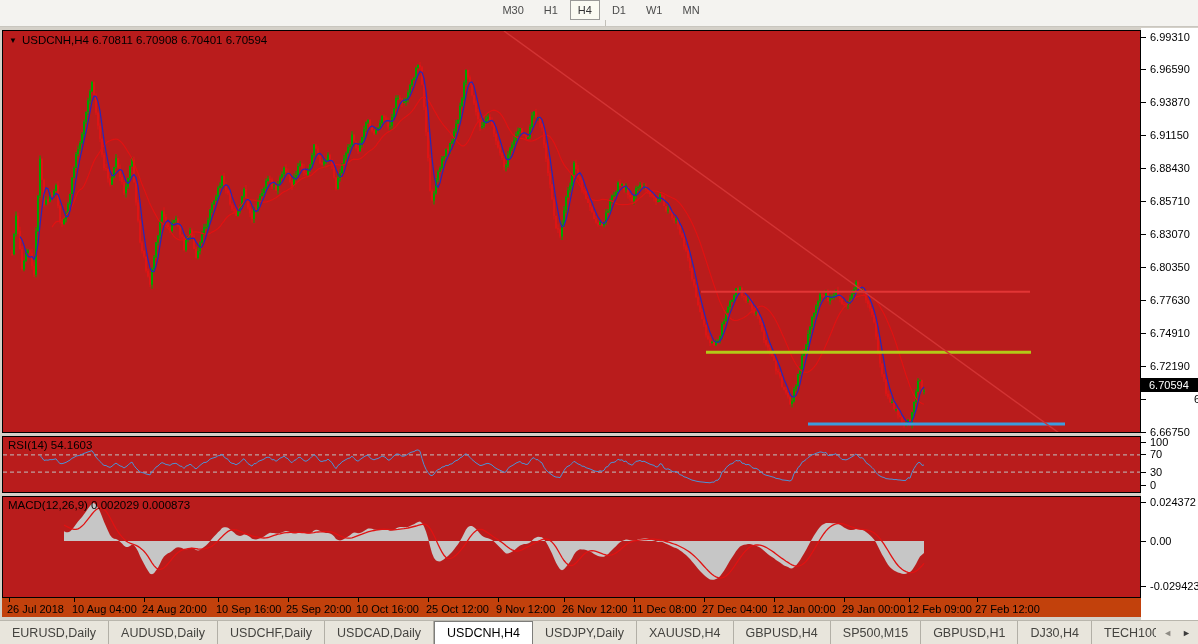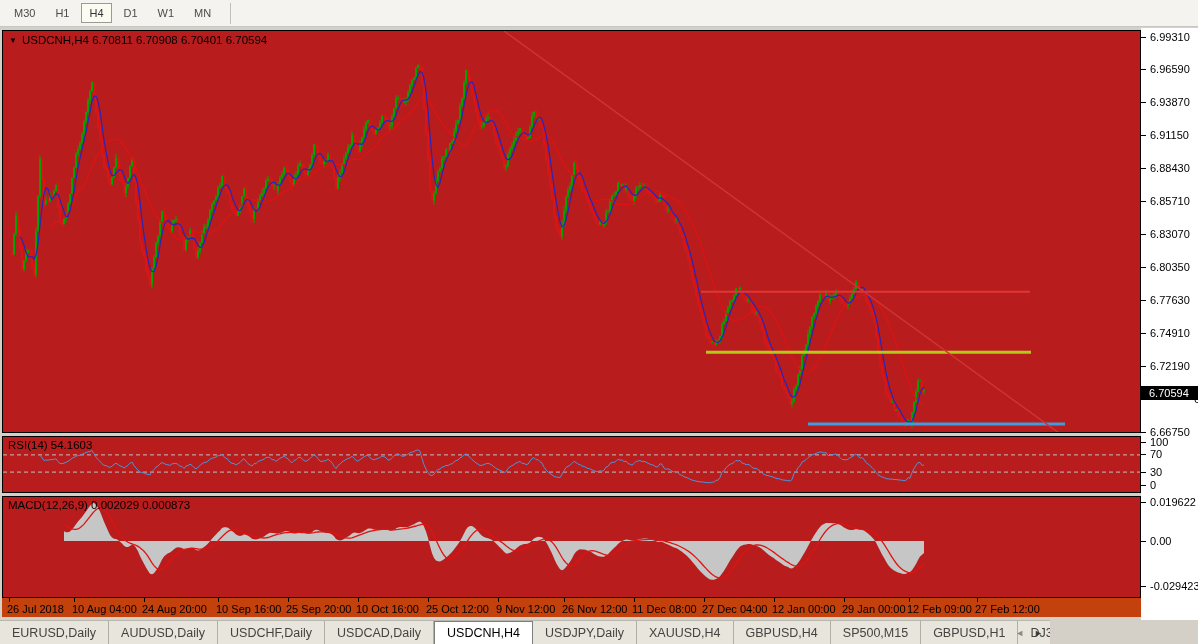--- a/index.html
+++ b/index.html
@@ -5,21 +5,21 @@
   html,body{margin:0;padding:0;}
   body{
     width:1198px;height:644px;position:relative;overflow:hidden;
     background:#d4d0c8;font-family:"Liberation Sans",sans-serif;
     -webkit-font-smoothing:none;
   }
   
   .toolbar{
     position:absolute;top:0;left:0;width:1198px;height:27px;
     background:#f4f3f0;border-bottom:1px solid #c9c6bf;
-    display:flex;align-items:center;padding-left:4px;box-sizing:border-box;
+    display:flex;align-items:center;padding-left:4px;box-sizing:border-box;flex-direction:column;
   }
   .tfbtn{
     font-size:11px;color:#4b4b4b;padding:3px 7px;margin:0 2px;
     border:1px solid transparent;cursor:default;line-height:12px;
   }
   .tfbtn.active{border:1px solid #9a9a97;background:#fbfbf2;color:#333;}
   .tb-sep{width:1px;height:21px;background:#c2bfb8;margin-left:9px;}
 
   
   .panel{position:absolute;left:2px;background:#b91c1c;border:1px solid #000;box-sizing:border-box;}
@@ -46,21 +46,21 @@
   
   #time-axis{
     position:absolute;left:2px;top:598px;width:1139px;height:19px;
     background:#c2410c;font-size:11px;color:#000;
   }
   .ttick{position:absolute;top:0;width:1px;height:4px;background:#000;}
   .tlabel{position:absolute;top:5px;white-space:nowrap;}
 
   
   .tabbar{
-    position:absolute;left:0;top:620px;width:1050px;height:24px;
+    position:absolute;left:0;top:620px;width:1198px;height:24px;
     background:#e8e5dc;border-top:1px solid #b9b6ad;box-sizing:border-box;
     display:flex;align-items:stretch;font-size:12.5px;color:#44433f;
   }
   #tabs{display:flex;align-items:stretch;overflow:hidden;width:1156px;}
   .tab{
     display:flex;align-items:center;padding:0 12px;white-space:nowrap;
     border-right:1px solid #b2afa6;cursor:default;
   }
   .tab.active{
     background:#ffffff;color:#000;border:1px solid #7d7d7a;border-bottom:none;
@@ -1055,31 +1055,31 @@
     <div class="ptick" style="top: 272px;"></div>
     <div class="plabel" style="top: 266px;">6.77630</div>
     <div class="ptick" style="top: 305px;"></div>
     <div class="plabel" style="top: 299px;">6.74910</div>
     <div class="ptick" style="top: 338px;"></div>
     <div class="plabel" style="top: 332px;">6.72190</div>
     <div class="ptick" style="top: 371px;"></div>
     <div class="plabel" style="top: 365px; padding-left: 44px;">6.69470</div>
     <div class="ptick" style="top: 404px;"></div>
     <div class="plabel" style="top: 398px;">6.66750</div>
-    <div class="pricebox" style="top: 350px; margin-top: 8px;">6.70594</div>
+    <div class="pricebox" style="top: 350px;">6.70594</div>
     <div class="ptick" style="top: 414px;"></div>
     <div class="plabel" style="top: 408px;">100</div>
     <div class="ptick" style="top: 426px;"></div>
     <div class="plabel" style="top: 420px;">70</div>
     <div class="ptick" style="top: 444px;"></div>
     <div class="plabel" style="top: 438px;">30</div>
     <div class="ptick" style="top: 457px;"></div>
     <div class="plabel" style="top: 451px;">0</div>
     <div class="ptick" style="top: 474px;"></div>
-    <div class="plabel" style="top: 468px;">0.019622</div>
+    <div class="plabel" style="top: 468px;">0.024372</div>
     <div class="ptick" style="top: 513px;"></div>
     <div class="plabel" style="top: 507px;">0.00</div>
     <div class="ptick" style="top: 558px;"></div>
     <div class="plabel" style="top: 552px;">-0.029423</div>
   </div>
 <div id="time-axis">
     <div class="ttick" style="left: 7px;"></div>
     <div class="tlabel" style="left: 5px;">26 Jul 2018</div>
     <div class="ttick" style="left: 72px;"></div>
     <div class="tlabel" style="left: 70px;">10 Aug 04:00</div>

